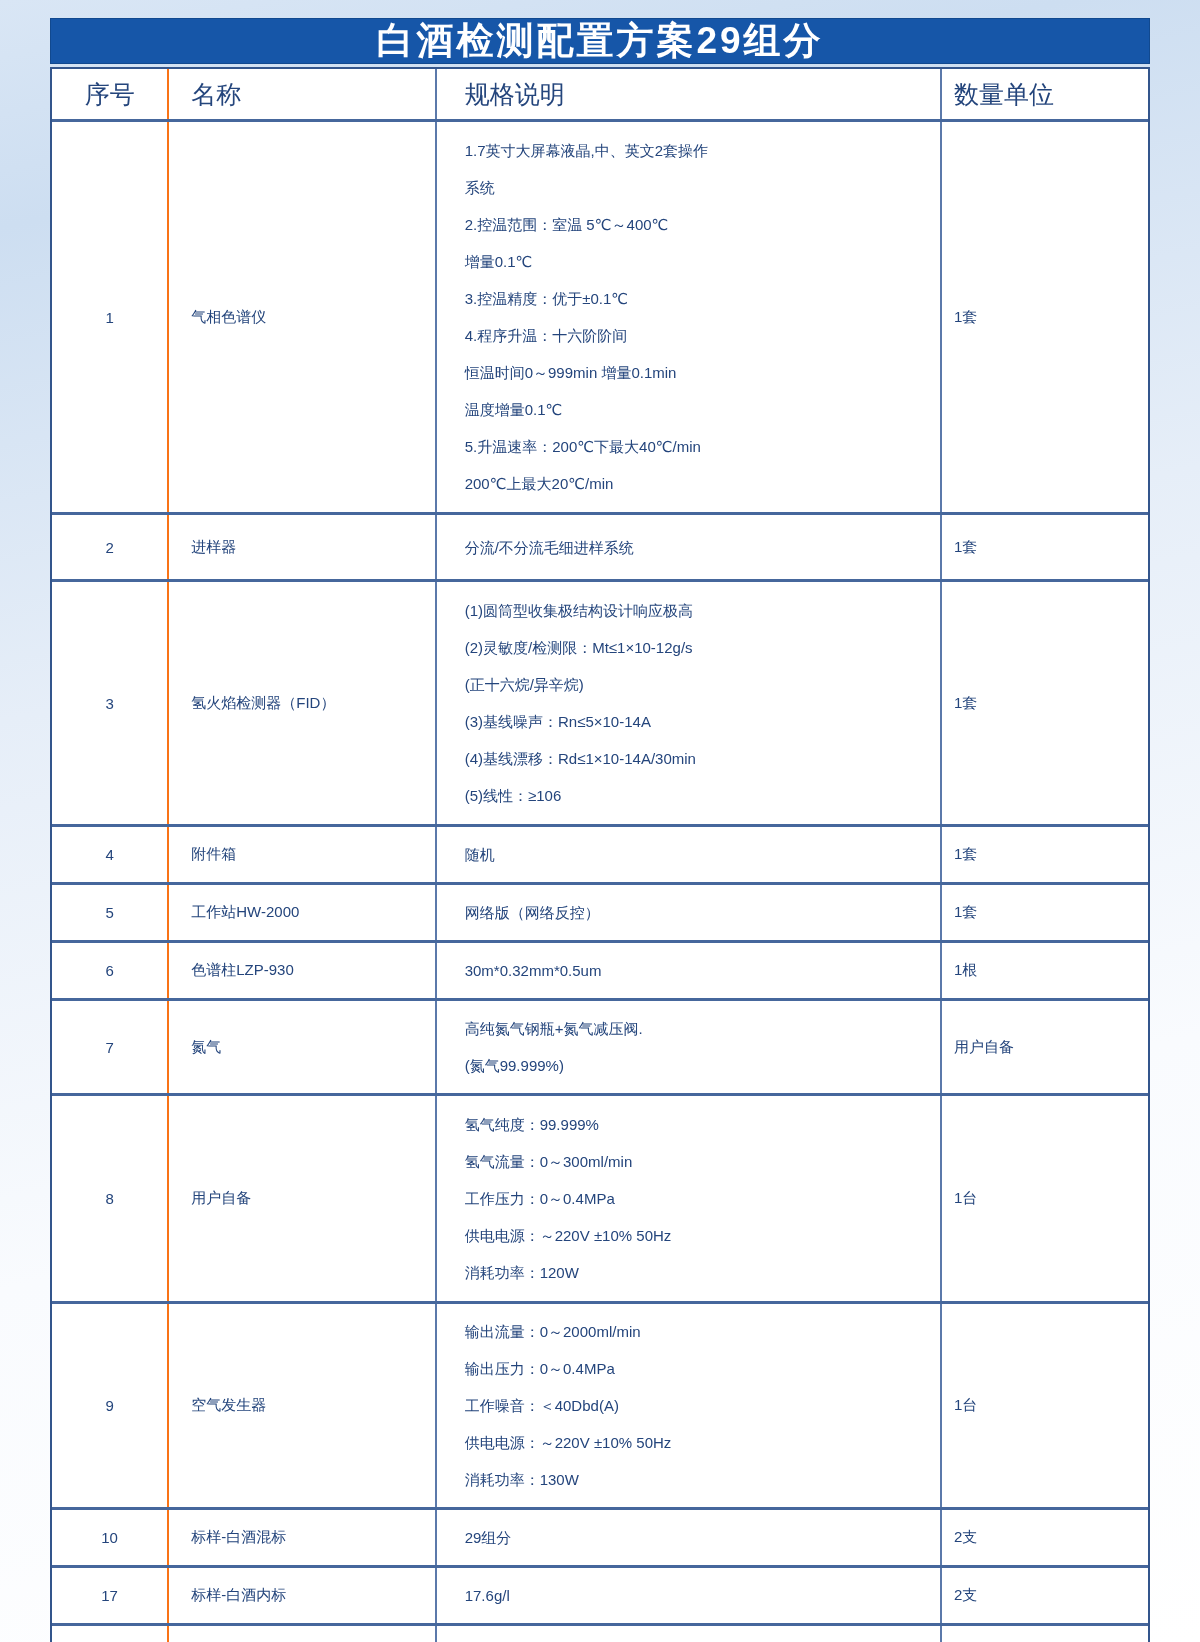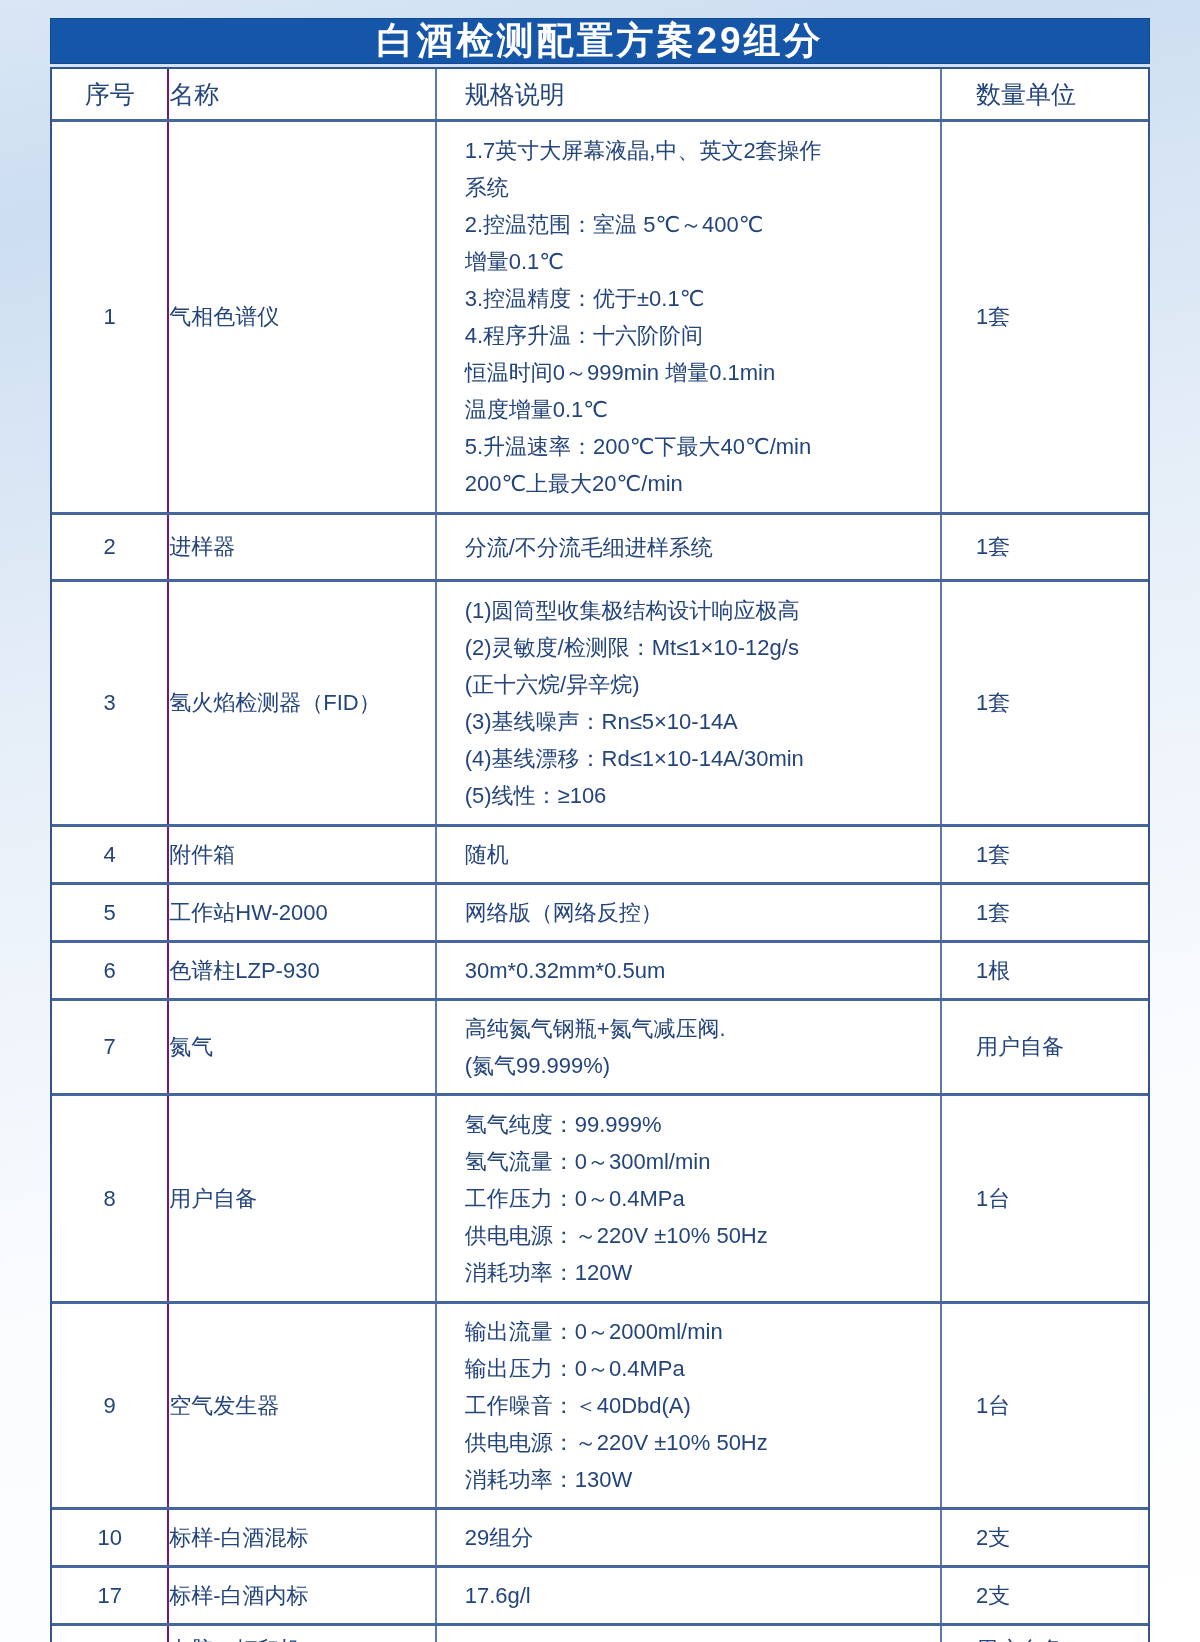--- a/index.html
+++ b/index.html
@@ -16,27 +16,27 @@
     color:#ffffff; font-size:37px; font-weight:bold; letter-spacing:3px;
     border:1px solid #11498f; box-sizing:border-box;
   }
 
   .grid { background:#ffffff; border:2px solid #33558c; }
 
   .row { display:flex; border-top:3px solid #46679c; }
   .row.header-row { border-top:none; }
 
   .cell {
-    box-sizing:border-box; color:#24457c; font-size:22px;
+    box-sizing:border-box; color:#24457c; font-size:15px;
     display:flex; align-items:center; overflow:hidden;
   }
-  .c-no   { width:10.7%; justify-content:center; border-right:2px solid #701a75; }
-  .c-name { width:24.4%; border-right:2px solid #5b79aa; }
+  .c-no   { width:10.7%; justify-content:center; border-right:2px solid #f97316; }
+  .c-name { width:24.4%; padding-left:22px; border-right:2px solid #5b79aa; }
   .c-spec { width:46.1%; padding:9px 28px; border-right:2px solid #5b79aa; }
-  .c-qty  { width:18.8%; padding-left:34px; }
+  .c-qty  { width:18.8%; padding-left:12px; }
 
   .c-spec .txt { white-space:pre-line; line-height:37px; }
 
   .header-row .cell { font-size:25px; }
   .header-row { height:50px; }
 </style>
 </head>
 <body>
 
 <div class="table-wrap">

